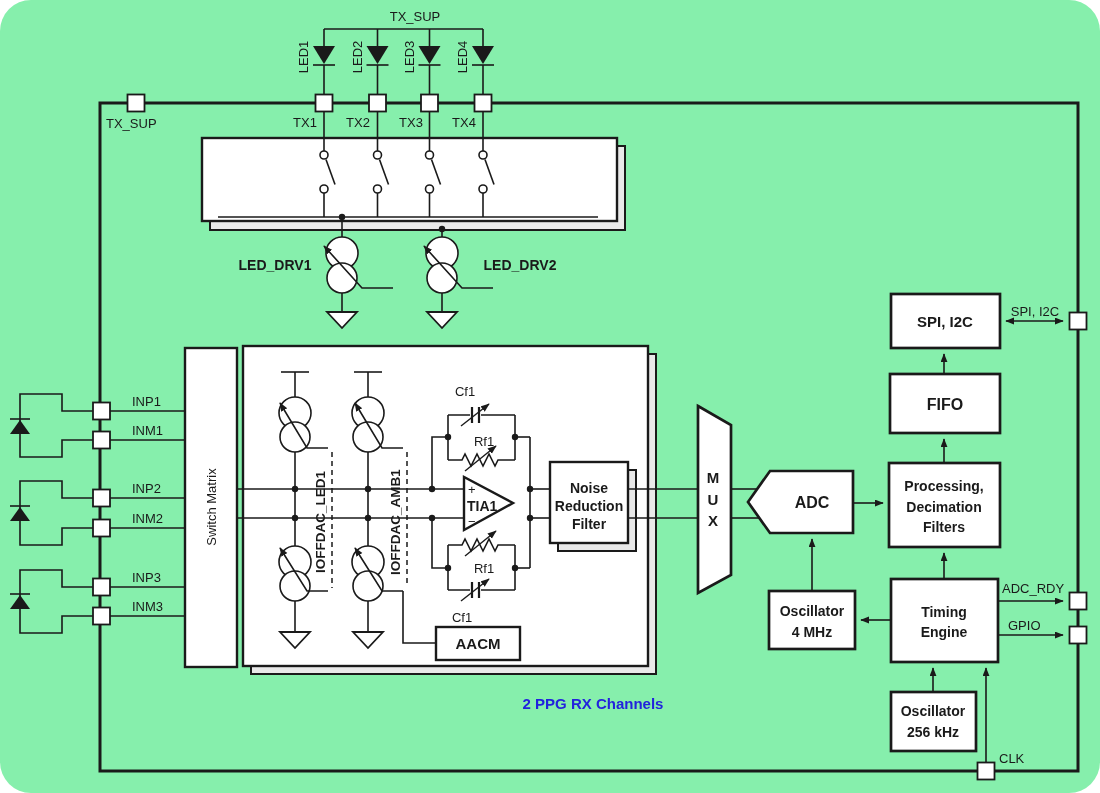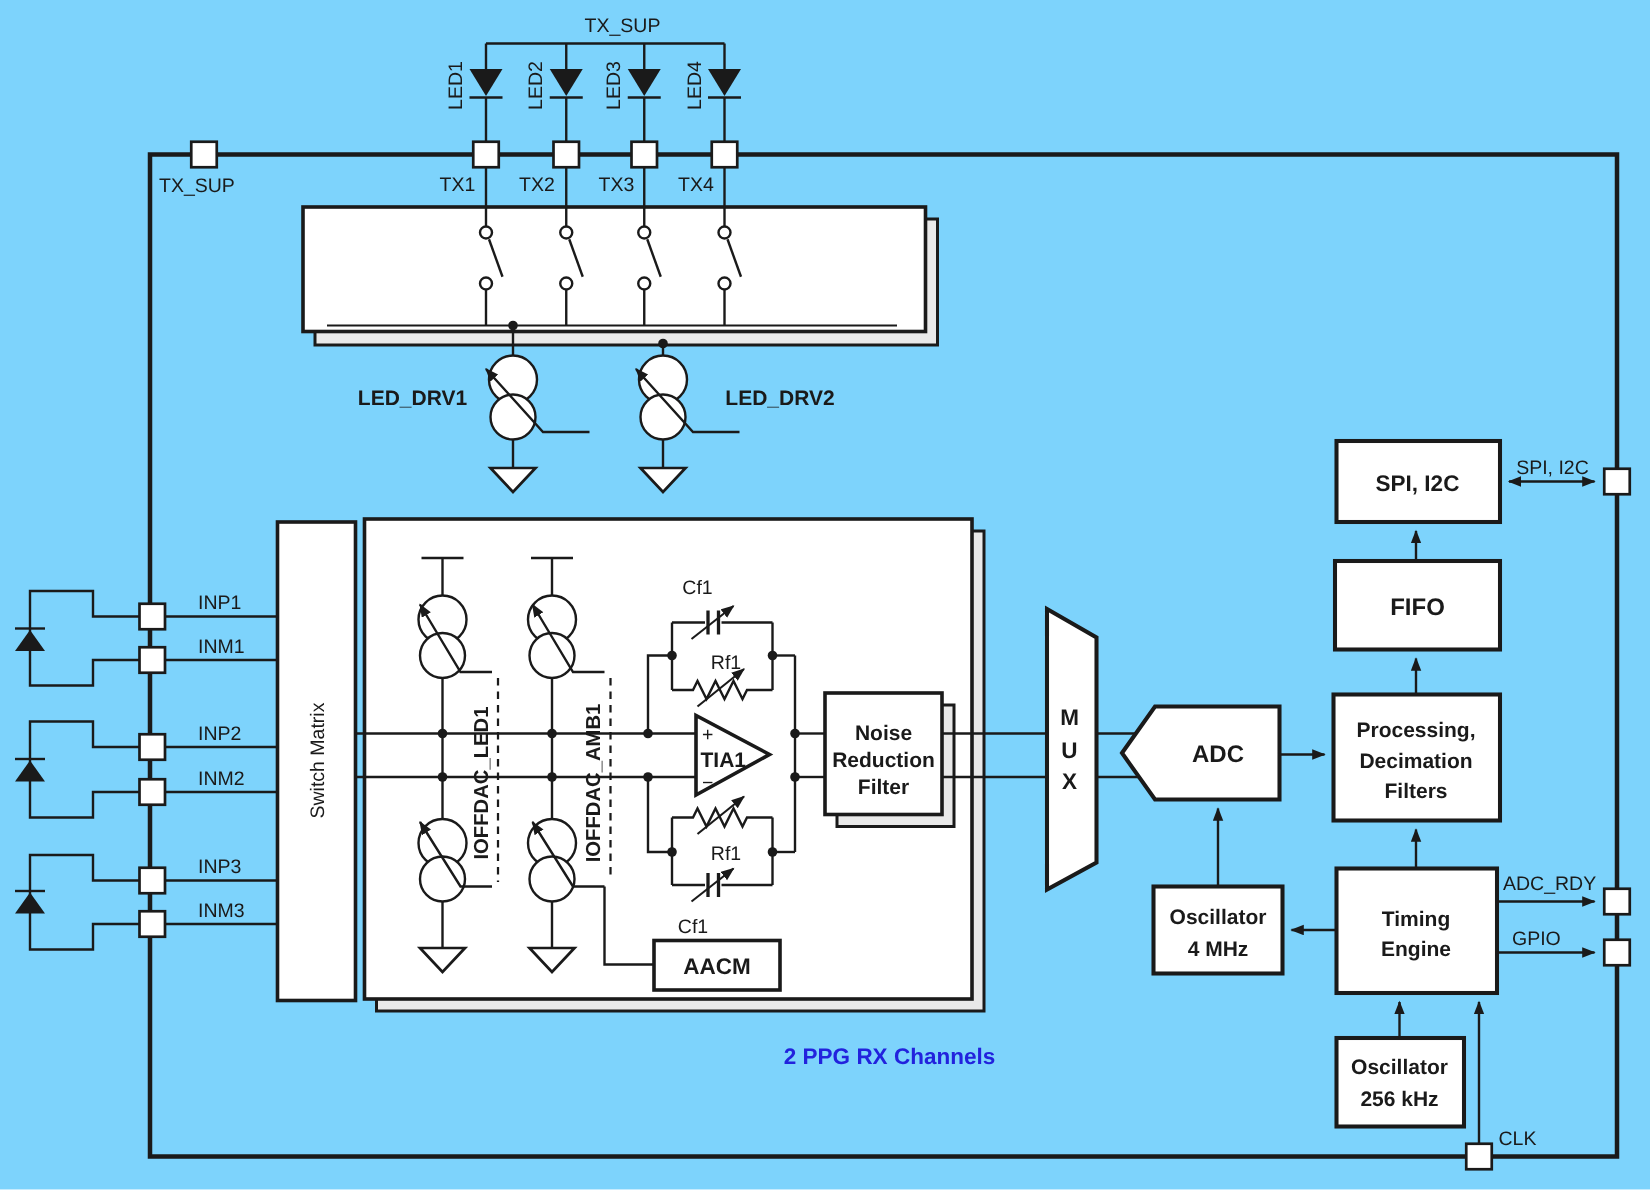--- a/index.html
+++ b/index.html
@@ -1,16 +1,16 @@
 <!DOCTYPE html>
 <html><head>
 <meta charset="utf-8">
 <style>
   html,body{margin:0;padding:0;background:#ffffff;}
-  .stage{width:1100px;height:793px;position:relative;background:#7dd3fc;}
+  .stage{width:1100px;height:793px;position:relative;background:#86efac;border-radius:31px;}
   svg{font-family:"Liberation Sans", sans-serif;}
   .w{stroke:#1a1a1a;stroke-width:1.6;fill:none;}
   .wthin{stroke:#1a1a1a;stroke-width:1.4;fill:none;}
   .dash{stroke:#1a1a1a;stroke-width:1.5;fill:none;stroke-dasharray:5 4;}
   .chip{fill:none;stroke:#1a1a1a;stroke-width:3;}
   .box{fill:#ffffff;stroke:#1a1a1a;stroke-width:2.4;}
   .boxh{fill:#ffffff;stroke:#1a1a1a;stroke-width:2.7;}
   .shadow{fill:#e9e9e9;stroke:#1a1a1a;stroke-width:2;}
   .pad{fill:#ffffff;stroke:#1a1a1a;stroke-width:1.8;}
   .circ{fill:#ffffff;stroke:#1a1a1a;stroke-width:1.6;}

